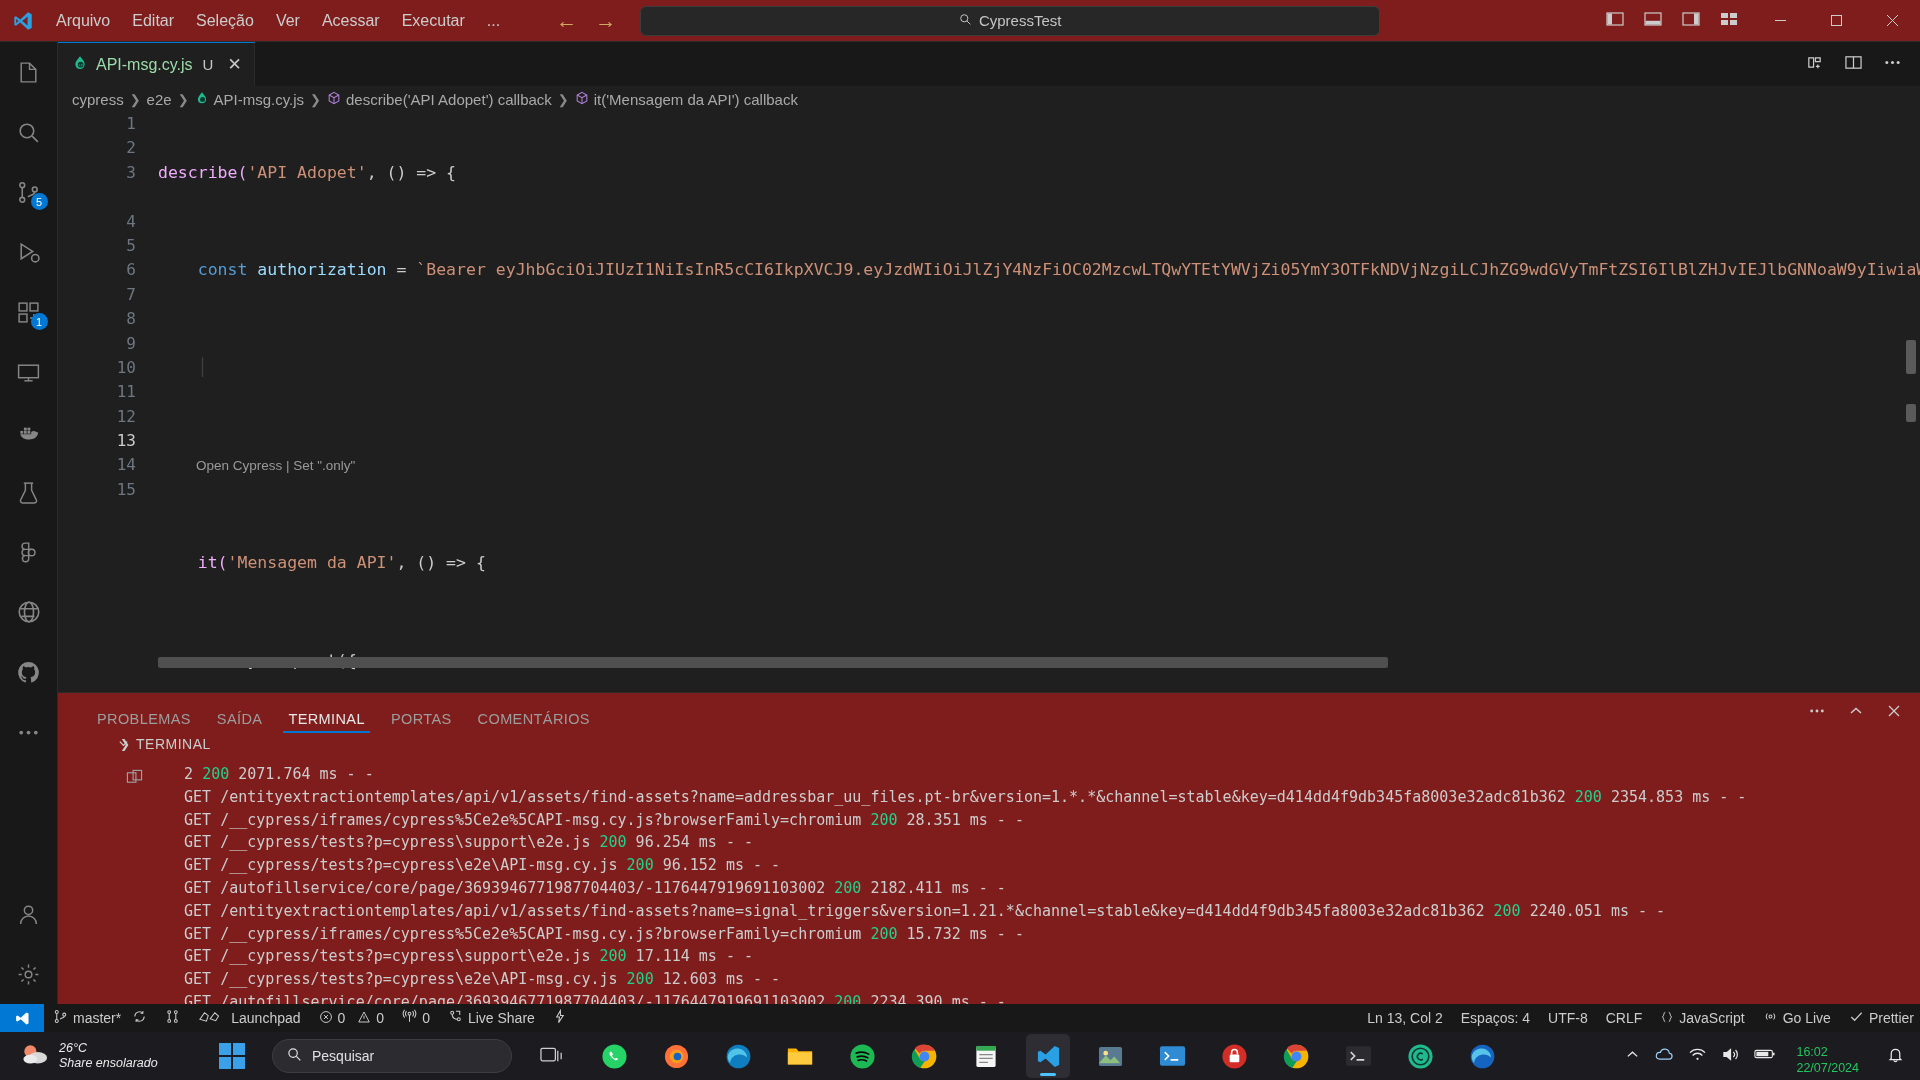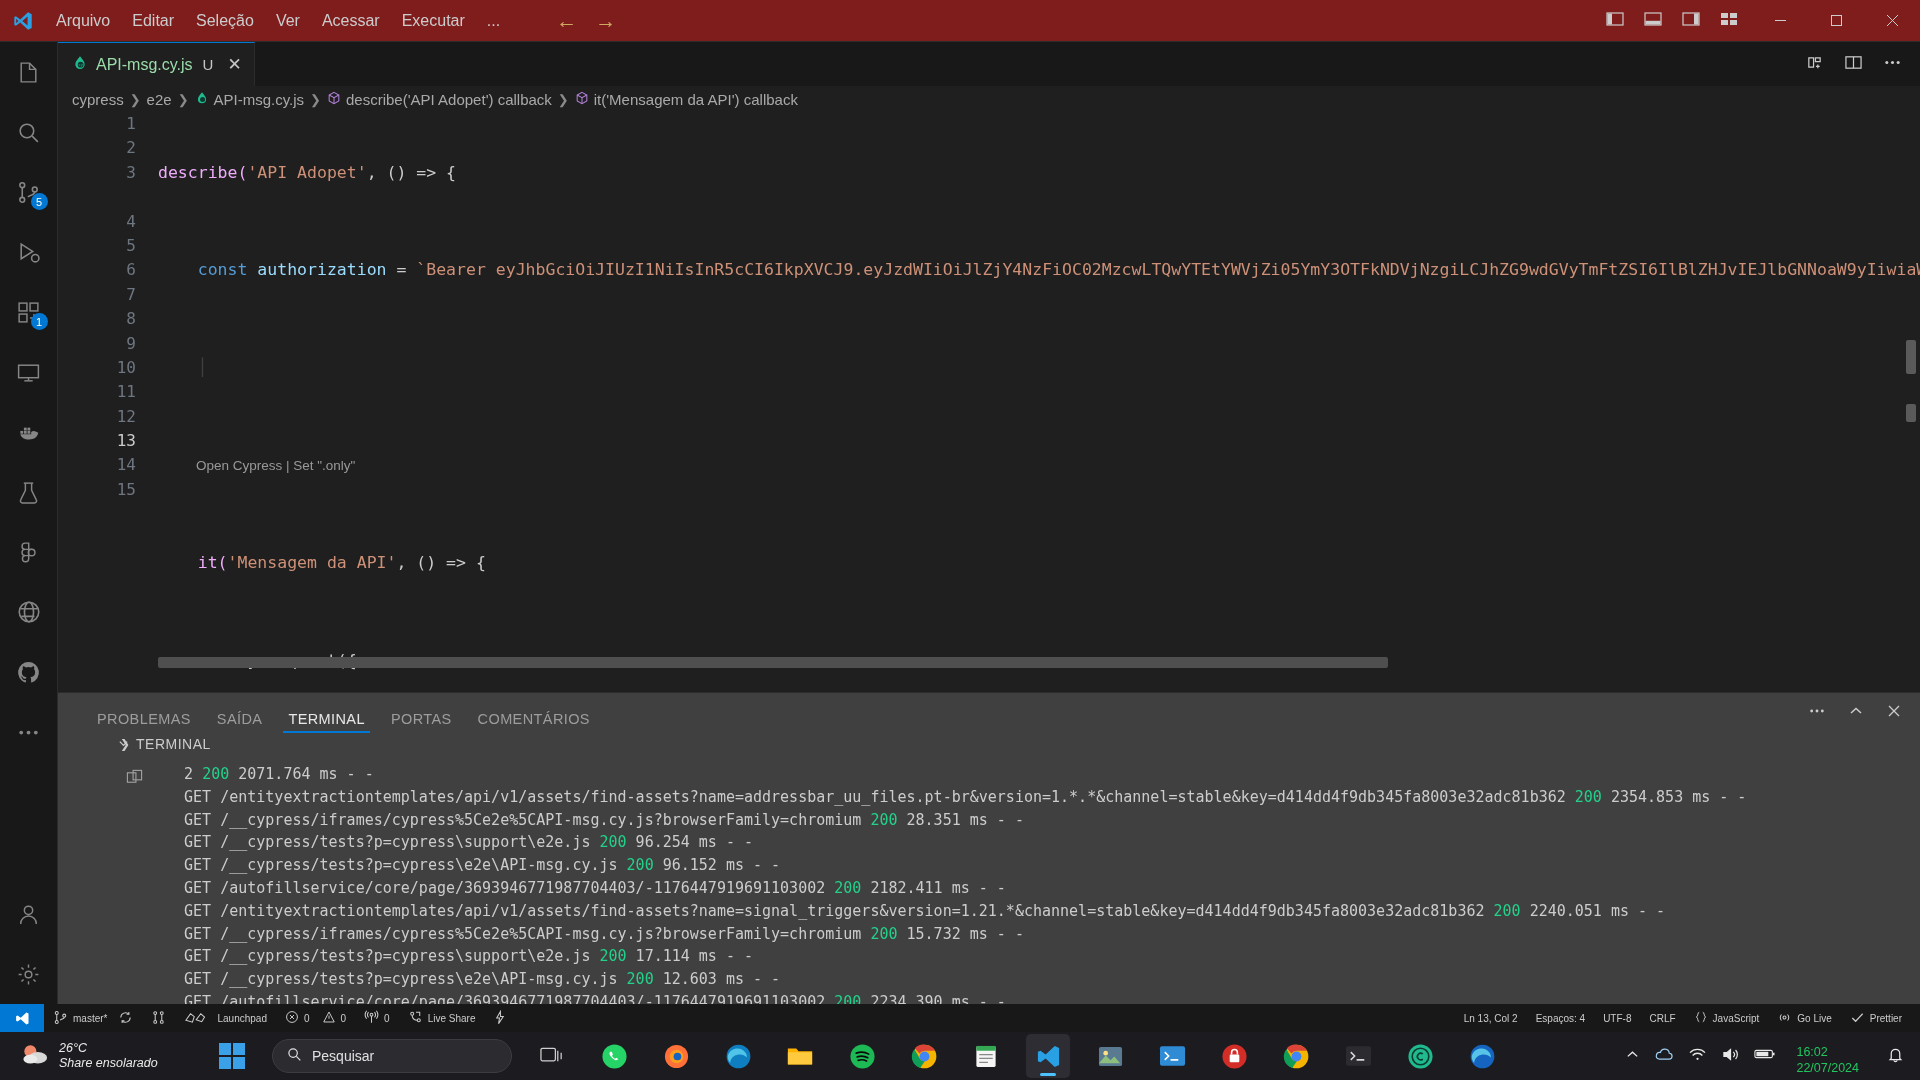--- a/index.html
+++ b/index.html
@@ -103,21 +103,21 @@
   .t-var   { color:#9cdcfe; }
   .t-plain { color:#cccccc; }
 
   .hscroll {
     position:absolute; left:100px; bottom:4px; width:1230px; height:11px;
     background:#4f4f4f; border-radius:2px;
   }
   .vscroll-mark { position:absolute; right:4px; width:10px; background:#5a5a5a; border-radius:2px; }
 
   
-  .panel { position:absolute; left:58px; top:692px; width:1862px; height:312px; background:#404040; border-top:1px solid #2b2b2b; }
+  .panel { position:absolute; left:58px; top:692px; width:1862px; height:312px; background:#7f1d1d; border-top:1px solid #2b2b2b; }
   .panel-tabs { height:40px; display:flex; align-items:stretch; padding-left:26px; }
   .ptab {
     display:flex; align-items:flex-end; justify-content:center; padding:0 13px 6px 13px;
     font-size:14.5px; letter-spacing:.4px; color:#9d9d9d; position:relative;
   }
   .ptab.active { color:#e7e7e7; }
   .ptab.active::after {
     content:""; position:absolute; left:8px; right:8px; bottom:0; height:2px; background:#0078d4;
   }
   .panel-actions { margin-left:auto; display:flex; align-items:center; gap:22px; padding-right:18px; color:#cccccc; }
@@ -129,21 +129,21 @@
     font-family:"DejaVu Sans Mono", monospace; font-size:15px; line-height:22.8px;
     color:#cccccc; white-space:pre; overflow:hidden;
   }
   .term-gutter-icon { position:absolute; left:68px; top:76px; color:#a0a0a0; }
   .term-green { color:#23d18b; }
 
   
   .statusbar {
     position:absolute; left:0; top:1004px; width:1920px; height:28px;
     background:#181818; display:flex; align-items:center;
-    font-size:10px; color:#cccccc;
+    font-size:14px; color:#cccccc;
   }
   .sb-remote { width:44px; height:28px; background:#0078d4; display:flex; align-items:center; justify-content:center; }
   .sb-item { display:flex; align-items:center; gap:5px; padding:0 9px; height:28px; white-space:nowrap; }
   .sb-right { margin-left:auto; display:flex; align-items:center; }
 
   
   .taskbar {
     position:absolute; left:0; top:1032px; width:1920px; height:48px;
     background:#1c1b20; display:flex; align-items:center;
   }
@@ -178,20 +178,29 @@
       <div class="menu-item">Editar</div>
       <div class="menu-item">Seleção</div>
       <div class="menu-item">Ver</div>
       <div class="menu-item">Acessar</div>
       <div class="menu-item">Executar</div>
       <div class="menu-item">...</div>
     </div>
     <div class="nav-arrows">
       <span class="nav-arrow">←</span>
       <span class="nav-arrow">→</span>
+    </div>
+    <div class="qopen">
+      <span>
+        <svg width="13" height="13" viewBox="0 0 16 16">
+            <circle cx="6.5" cy="6.5" r="4.4" fill="none" stroke="#c5c5c5" stroke-width="1.2"></circle>
+            <line x1="9.8" y1="9.8" x2="14" y2="14" stroke="#c5c5c5" stroke-width="1.2"></line>
+          </svg>
+      </span>
+      <span>CypressTest</span>
     </div>
     <div class="layout-icons">
       <span>
         <svg width="18" height="16" viewBox="0 0 18 16">
             <rect x="1" y="2" width="16" height="12" fill="none" stroke="#ccc" stroke-width="1.2"></rect>
             <rect x="1.5" y="2.5" width="4.5" height="11" fill="#ccc"></rect>
           </svg>
       </span>
       <span>
         <svg width="18" height="16" viewBox="0 0 18 16">
@@ -626,21 +635,21 @@
       </div>
       <div class="sb-item">
         <span>
           <svg width="15" height="15" viewBox="0 0 16 16" fill="none" stroke="#ccc" stroke-width="1.1">
               <circle cx="8" cy="8" r="1.6"></circle>
               <path d="M4.8 4.8a4.5 4.5 0 000 6.4M11.2 4.8a4.5 4.5 0 010 6.4"></path>
             </svg>
         </span>
         <span>Go Live</span>
       </div>
-      <div class="sb-item" style="padding-right:18px;justify-content:flex-end;">
+      <div class="sb-item" style="padding-right:6px;justify-content:flex-end;">
         <span>
           <svg width="15" height="15" viewBox="0 0 16 16" fill="none" stroke="#ccc" stroke-width="1.3">
               <path d="M2.5 8.5l3.5 3.5 7.5-8"></path>
             </svg>
         </span>
         <span>Prettier</span>
       </div>
     </div>
   </div>
 

